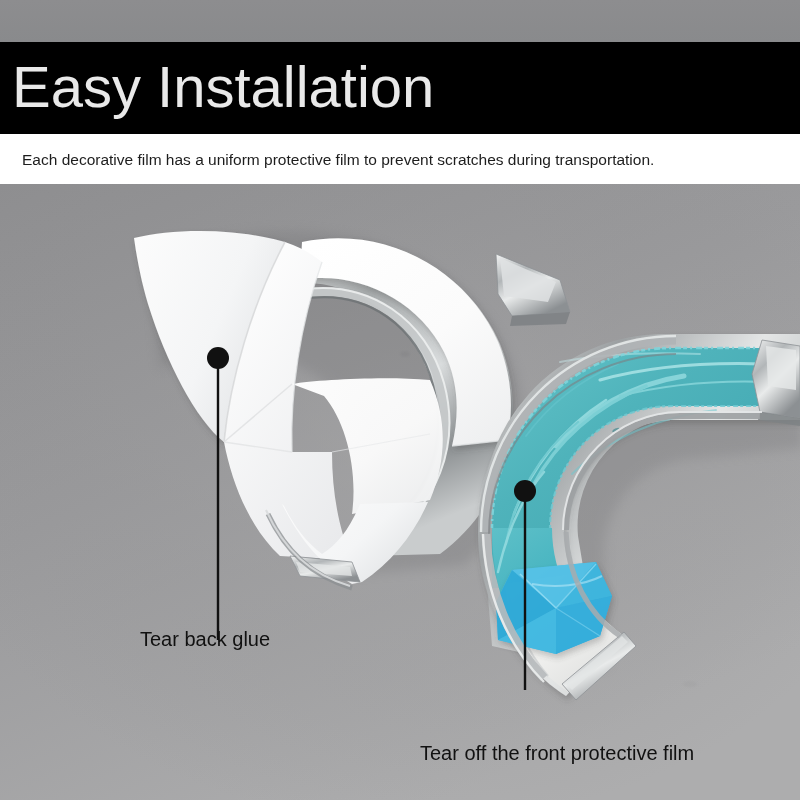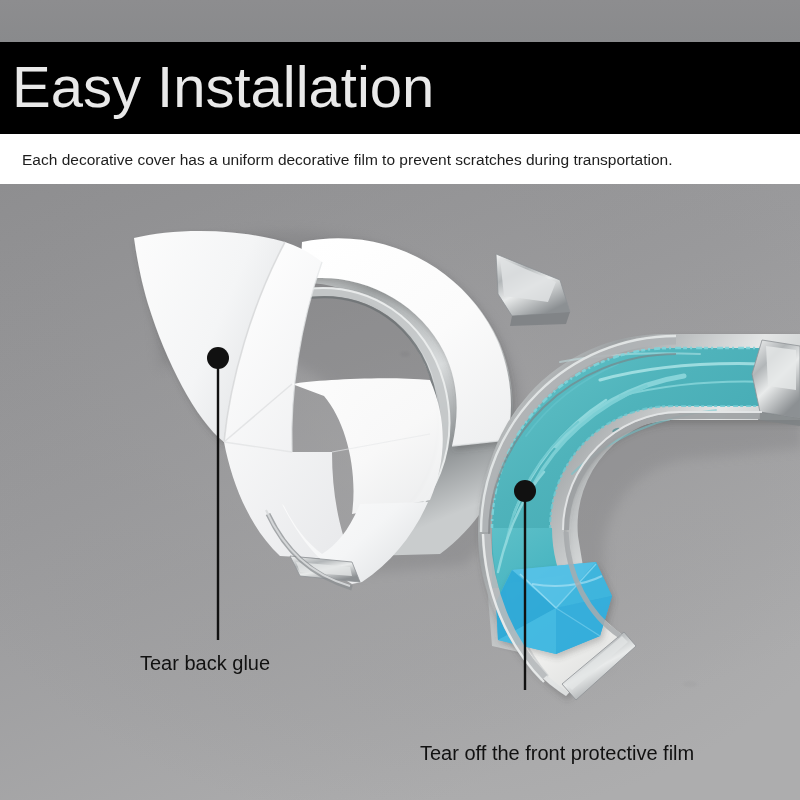--- a/index.html
+++ b/index.html
@@ -20,35 +20,35 @@
   .sub-band{position:absolute;left:0;top:134px;width:800px;height:50px;background:#ffffff;}
   .sub-text{position:absolute;left:22px;top:149px;
             font-size:15.5px;line-height:22px;color:#1d1d1d;white-space:nowrap;}
 
   
   .photo{position:absolute;left:0;top:184px;width:800px;height:616px;overflow:hidden;}
   .photo svg{display:block;}
 
   
   .callout{position:absolute;color:#111111;white-space:nowrap;}
-  .callout-left{left:140px;top:652px;font-size:20px;}
+  .callout-left{left:140px;top:628px;font-size:20px;}
   .callout-right{left:420px;top:702px;font-size:20px;margin-top:40px;}
 </style>
 </head>
 <body>
 
 <div id="page">
 
   <div class="top-strip"></div>
 
   <div class="title-band"></div>
   <div class="title-text">Easy Installation</div>
 
   <div class="sub-band"></div>
-  <div class="sub-text">Each decorative cover has a uniform decorative film to prevent scratches during transportation.</div>
+  <div class="sub-text">Each decorative film has a uniform protective film to prevent scratches during transportation.</div>
 
   <div class="photo">
     <svg width="800" height="616" viewBox="0 0 800 616" xmlns="http://www.w3.org/2000/svg">
       <defs>
 
         <linearGradient id="surf" x1="0" y1="0" x2="0.55" y2="1">
           <stop offset="0%" stop-color="#8e8e90"></stop>
           <stop offset="45%" stop-color="#9a9a9c"></stop>
           <stop offset="100%" stop-color="#adadae"></stop>
         </linearGradient>

